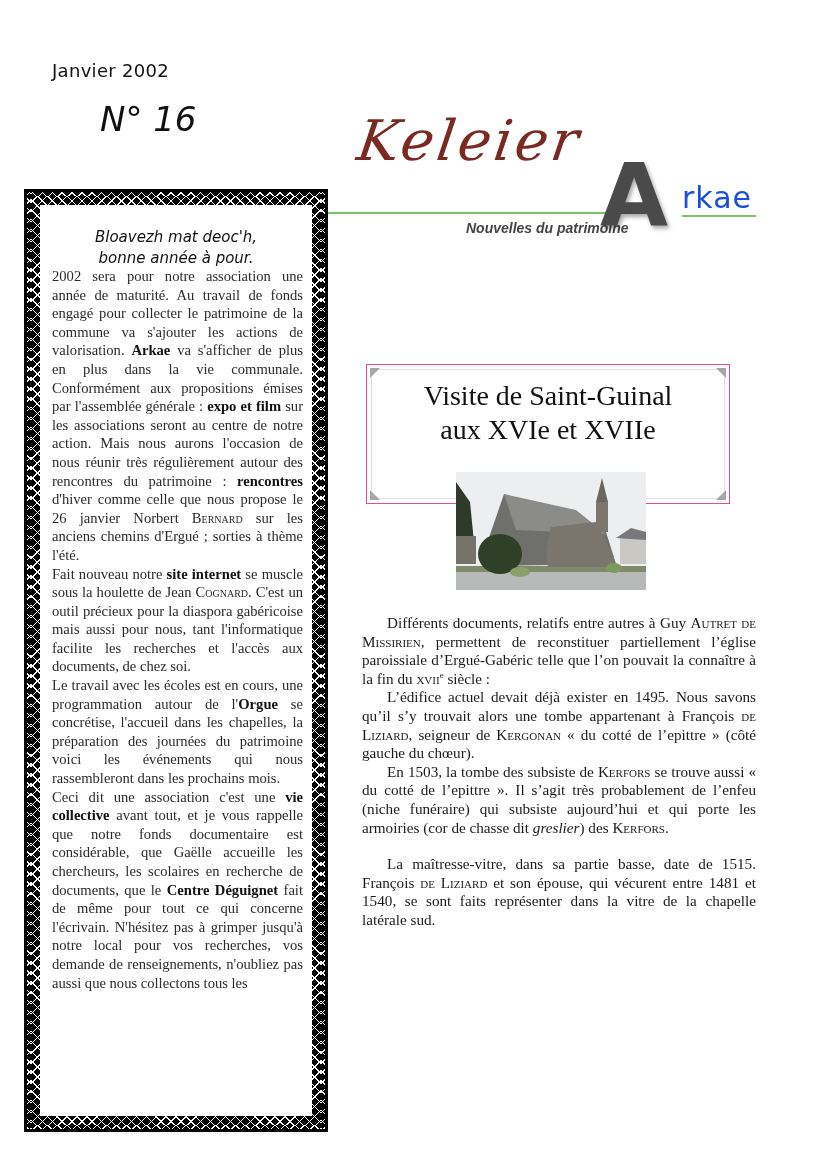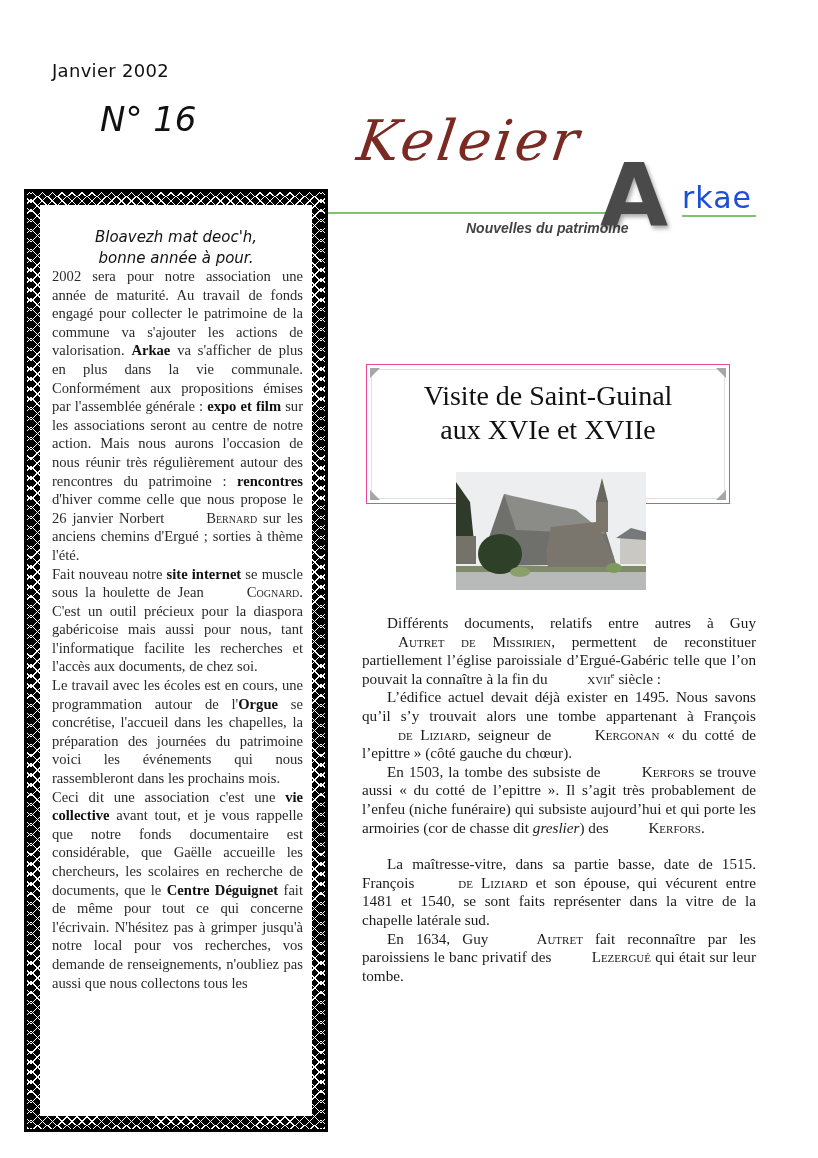--- a/index.html
+++ b/index.html
@@ -22,21 +22,21 @@
   .sidebar-box::before { content:""; position:absolute; inset:3px; border:4px solid transparent;
     background:
       repeating-linear-gradient(45deg, transparent 0 3px, #fff 3px 4px, transparent 4px 7px),
       repeating-linear-gradient(-45deg, transparent 0 3px, #fff 3px 4px, transparent 4px 7px);
     background-color:#000; }
   .sidebar-inner { position:absolute; left:16px; top:16px; right:16px; bottom:16px; background:#fff; }
   .greeting { text-align:center; font-family:"DejaVu Sans", sans-serif; font-style:italic; font-size:15px; line-height:21px; color:#111; margin-top:22px; }
   .sidebar-text { position:absolute; left:12px; right:9px; top:62px; font-family:"Liberation Serif", serif; font-size:14.6px; line-height:18.6px; text-align:justify; color:#2a2a2a; }
   .sidebar-text p { margin:0; }
   .sidebar-text b { color:#111; }
-  .sc { font-variant:small-caps;margin-left:36px; }
+  .sc { font-variant:small-caps; }
 
   
   .title-box { position:absolute; left:366px; top:324px; width:364px; height:140px; border:1px solid #ec4899; box-sizing:border-box;margin-top:40px; }
   .title-box::before { content:""; position:absolute; left:4px; top:4px; right:4px; bottom:4px; border:1px solid #e0e0e0; }
   .title-box .corner { position:absolute; width:0; height:0; border:5px solid transparent; }
   .title-box .tl { left:3px; top:3px; border-left-color:#a6a6a6; border-top-color:#a6a6a6; }
   .title-box .tr { right:3px; top:3px; border-right-color:#a6a6a6; border-top-color:#a6a6a6; }
   .title-box .bl { left:3px; bottom:3px; border-left-color:#a6a6a6; border-bottom-color:#a6a6a6; }
   .title-box .br { right:3px; bottom:3px; border-right-color:#a6a6a6; border-bottom-color:#a6a6a6; }
   .article-title { position:absolute; left:0; right:0; top:14px; text-align:center; font-family:"Liberation Serif", serif; font-size:28px; line-height:34px; color:#111; }
@@ -111,14 +111,13 @@
     <ellipse cx="158" cy="96" rx="8" ry="5" fill="#7c9a5e"></ellipse>
   </svg>
 </div>
 
 <div class="article-body">
   <p><span>Différents documents, relatifs entre autres à Guy </span><span class="sc">Autret de Missirien</span><span>, permettent de reconstituer partiellement l’église paroissiale d’Ergué-Gabéric telle que l’on pouvait la connaître à la fin du </span><span class="sc">xvii</span><sup>e</sup><span> siècle :</span></p>
   <p><span>L’édifice actuel devait déjà exister en 1495. Nous savons qu’il s’y trouvait alors une tombe appartenant à François </span><span class="sc">de Liziard</span><span>, seigneur de </span><span class="sc">Kergonan</span><span> « du cotté de l’epittre » (côté gauche du chœur).</span></p>
   <p><span>En 1503, la tombe des subsiste de </span><span class="sc">Kerfors</span><span> se trouve aussi « du cotté de l’epittre ». Il s’agit très probablement de l’enfeu (niche funéraire) qui subsiste aujourd’hui et qui porte les armoiries (cor de chasse dit </span><i>greslier</i><span>) des </span><span class="sc">Kerfors</span><span>.</span></p>
   <div class="gap"></div>
   <p><span>La maîtresse-vitre, dans sa partie basse, date de 1515. François </span><span class="sc">de Liziard</span><span> et son épouse, qui vécurent entre 1481 et 1540, se sont faits représenter dans la vitre de la chapelle latérale sud.</span></p>
-  <p><span>En 1634, Guy </span><span class="sc">Autret</span><span> fait reconnaître par les paroissiens le banc privatif des </span><span class="sc">Lezergué</span><span> qui était sur leur tombe.</span></p>
 </div>
 
 </body></html>

